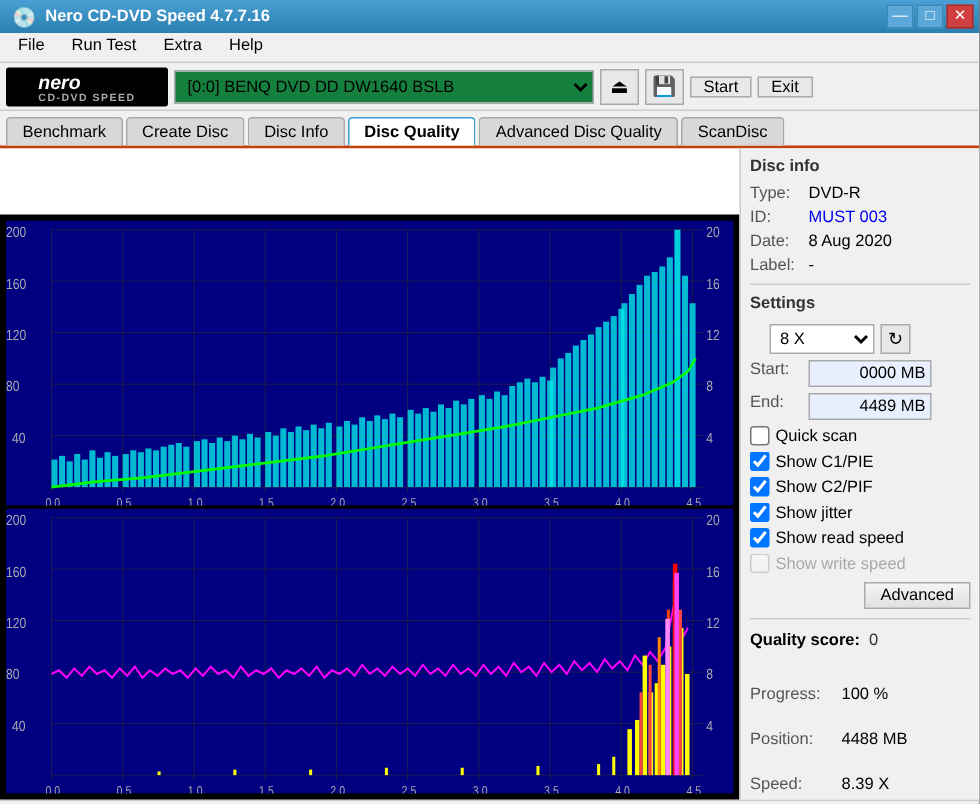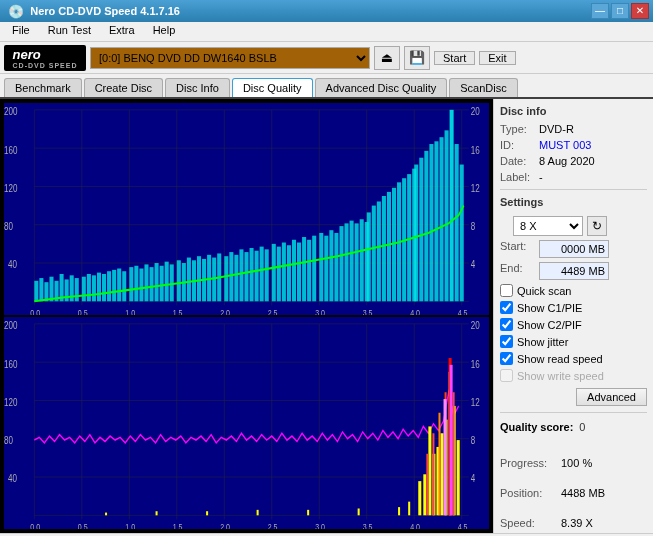--- a/index.html
+++ b/index.html
@@ -66,21 +66,21 @@
     .toolbar {
       background: #f0f0f0;
       height: 32px;
       display: flex;
       align-items: center;
       padding: 2px 4px;
       gap: 4px;
       border-bottom: 1px solid #ccc;
     }
     .nero-logo {
-      width: 82px;
+      width: 108px;
       height: 26px;
       background: #000;
       display: flex;
       align-items: center;
       justify-content: center;
       color: white;
       font-size: 9px;
       font-weight: bold;
       border-radius: 2px;
       padding: 2px;
@@ -92,21 +92,21 @@
     }
     .nero-logo-sub {
       font-size: 7px;
       color: #aaa;
       letter-spacing: 1px;
     }
     .drive-select {
       height: 22px;
       font-size: 11px;
       border: 1px solid #aaa;
-      background: #a16207;
+      background: #15803d;
       padding: 0 4px;
       flex: 1;
       max-width: 280px;
     }
     .toolbar-btn {
       height: 14px;
       padding: 0 8px;
       font-size: 11px;
       background: #e8e8e8;
       border: 1px solid #aaa;
@@ -123,50 +123,51 @@
       align-items: center;
       justify-content: center;
       font-size: 13px;
     }
     
     .tabs {
       background: #f0f0f0;
       display: flex;
       padding: 4px 4px 0 4px;
       gap: 2px;
-      border-bottom: 2px solid #404040;
+      border-bottom: 2px solid #c2410c;
     }
     .tab {
       padding: 3px 10px;
       font-size: 11px;
       background: #d8d8d8;
       border: 1px solid #aaa;
       border-bottom: none;
       cursor: pointer;
       border-radius: 3px 3px 0 0;
     }
     .tab.active {
       background: white;
       border-color: #3a9fd4;
-      font-weight: normal;
+      font-weight: bold;
     }
     
     .main {
       display: flex;
       height: calc(536px - 22px - 20px - 32px - 28px);
       background: white;
     }
     
     .chart-area {
       flex: 1;
       background: #000;
       display: flex;
       flex-direction: column;
       padding: 4px;
       gap: 2px;
+      margin-top: 44px;
     }
     .chart-container {
       flex: 1;
       position: relative;
     }
     
     .right-panel {
       width: 160px;
       background: #f0f0f0;
       padding: 6px;
@@ -209,21 +210,21 @@
       height: 20px;
       background: #e8e8e8;
       border: 1px solid #aaa;
       display: flex;
       align-items: center;
       justify-content: center;
       font-size: 12px;
       cursor: pointer;
     }
     .mb-input {
-      width: 70px;
+      width: 82px;
       height: 18px;
       font-size: 11px;
       border: 1px solid #aaa;
       background: #e8f0ff;
       padding: 0 3px;
       text-align: right;
     }
     .mb-row {
       display: flex;
       gap: 4px;
@@ -274,21 +275,21 @@
     }
     .progress-key { color: #555; min-width: 55px; }
     .progress-val { color: #000; }
   </style>
 </head>
 <body>
 
 <div class="title-bar">
   <div class="title-bar-left">
     <span style="font-size:13px;">💿</span>
-    <span class="title-text">Nero CD-DVD Speed 4.1.7.16</span>
+    <span class="title-text">Nero CD-DVD Speed 4.7.7.16</span>
   </div>
   <div class="title-buttons">
     <button class="title-btn">—</button>
     <button class="title-btn">□</button>
     <button class="title-btn close">✕</button>
   </div>
 </div>
 
 <div class="menu-bar">
   <span class="menu-item">File</span>

